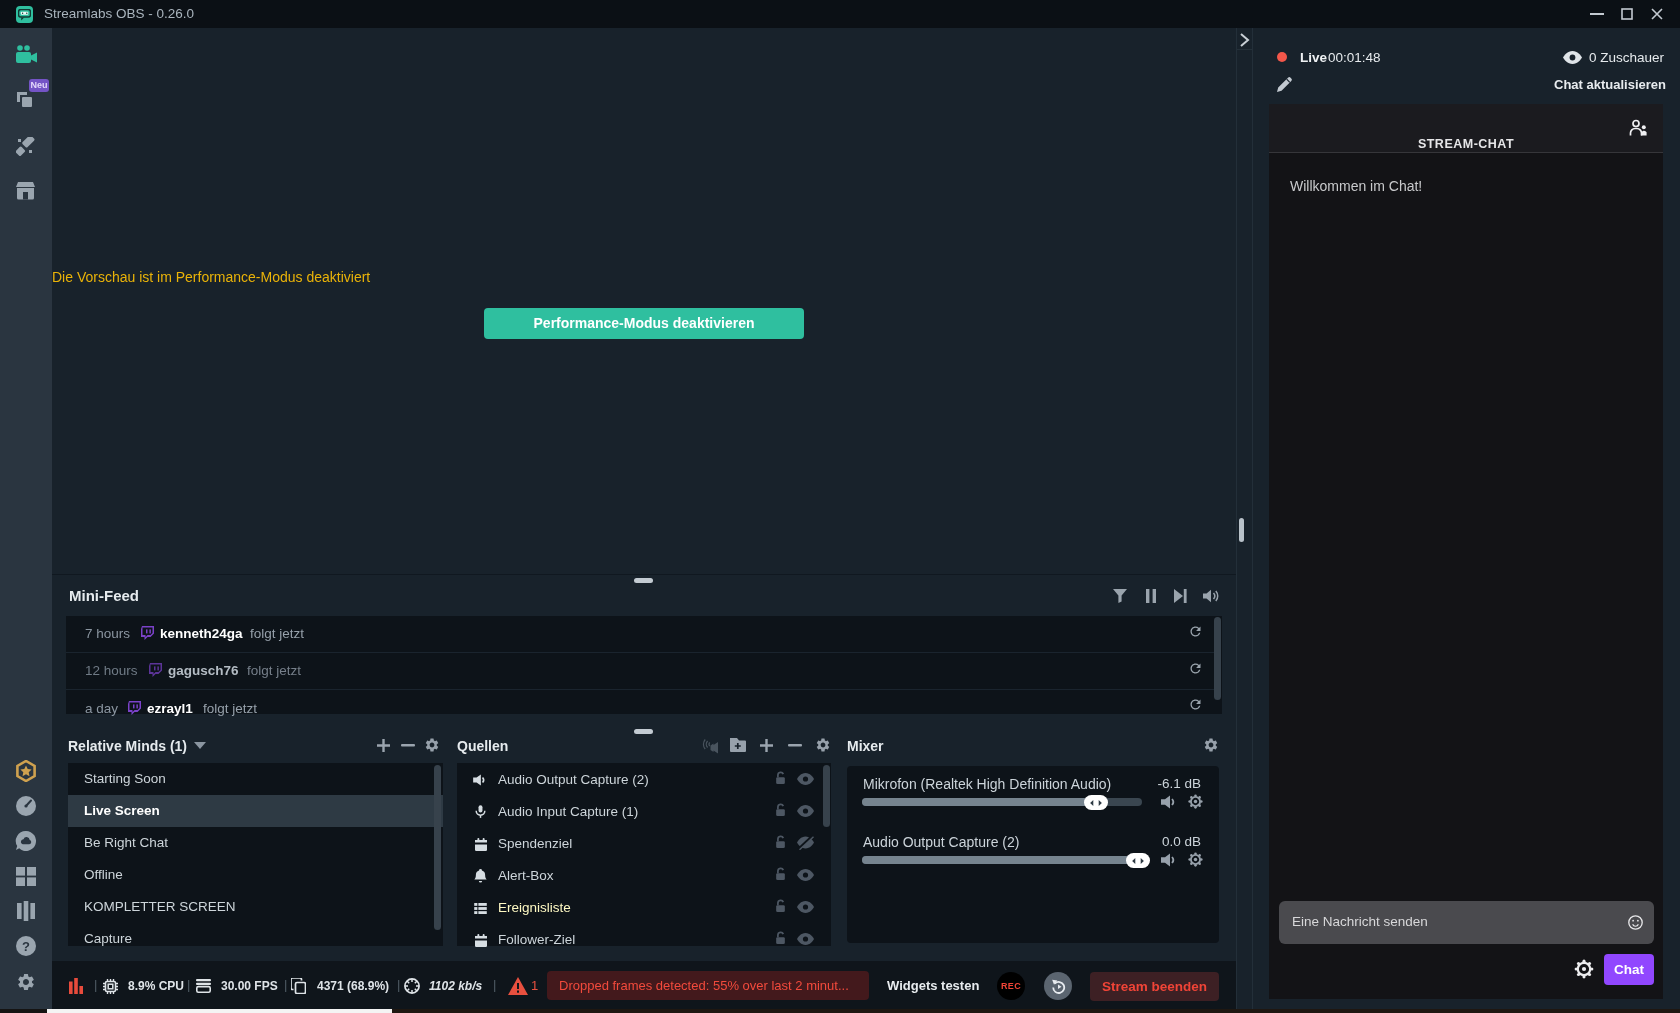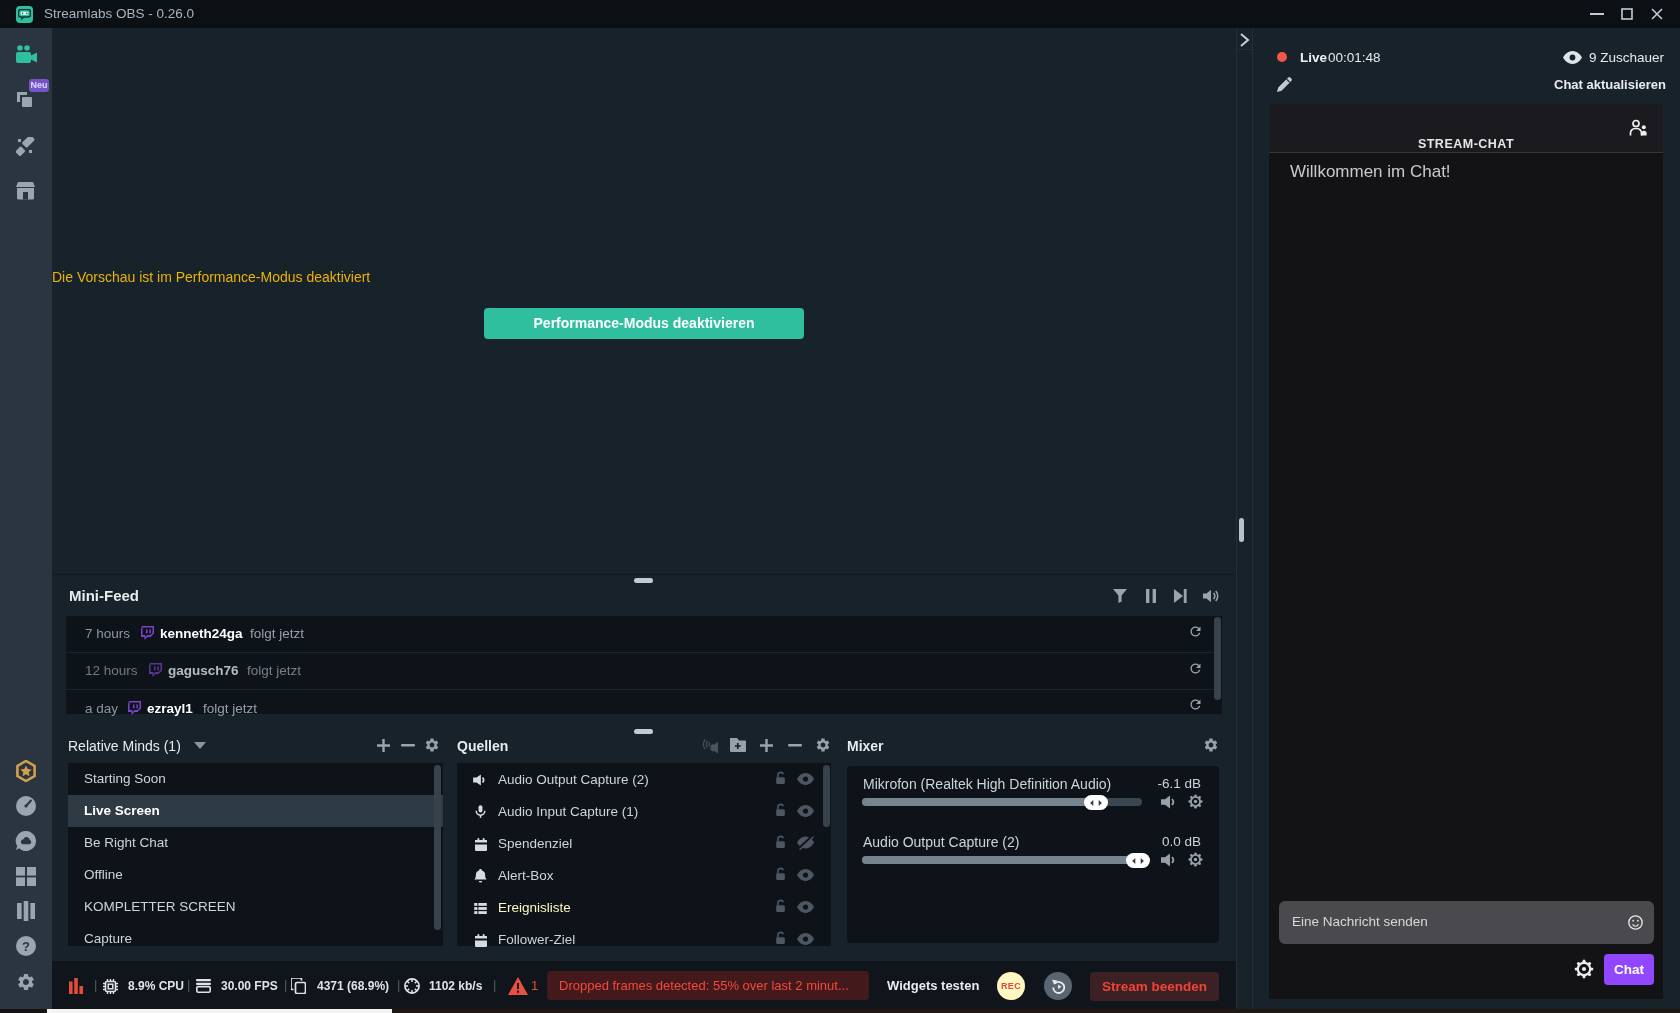--- a/index.html
+++ b/index.html
@@ -161,21 +161,21 @@
   </svg>
 <div class="abs" style="left:147px;top:701px;font-size:13.5px;color:#fff;font-weight:bold;">ezrayl1</div>
 <div class="abs" style="left:203px;top:701px;font-size:13.5px;color:#96a0aa;">folgt jetzt</div>
 <svg class="abs" style="left:1188px;top:697px;" width="15" height="15" viewBox="0 0 24 24">
     <use href="#refresh" fill="#9aa4ad"></use>
   </svg>
 
 <div class="abs" style="left:52px;top:725px;width:1184px;height:236px;background:#18222b;"></div>
 <div class="abs" style="left:634px;top:729px;width:19px;height:5px;border-radius:3px;background:#c3cbd2;"></div>
 
-<div class="abs" style="left:68px;top:738px;color:#e6ebee;font-weight:normal;font-size:14px;">Relative Minds (1)</div>
+<div class="abs" style="left:68px;top:738px;color:#e6ebee;font-weight:bold;font-size:14px;">Relative Minds (1)</div>
 <svg class="abs" style="left:194px;top:742px;" width="12" height="7" viewBox="0 0 12 7">
     <path d="M0 0 H12 L6 7 Z" fill="#8a95a0"></path>
   </svg>
 <svg class="abs" style="left:377px;top:739px;" width="13" height="13">
     <path d="M6.5 0 V13 M0 6.5 H13" stroke="#9aa4ae" stroke-width="2.4"></path>
   </svg>
 <svg class="abs" style="left:401px;top:744px;" width="14" height="2.5">
     <rect width="14" height="2.5" rx="1" fill="#9aa4ae"></rect>
   </svg>
 <svg class="abs" style="left:424px;top:737px;" width="16" height="16" viewBox="0 0 24 24">
@@ -398,31 +398,31 @@
 <svg class="abs" style="left:291px;top:978px;" width="15" height="16" viewBox="0 0 15 16">
     <rect x="4.5" y="4.5" width="10" height="11" rx="1.5" fill="none" stroke="#dfe4e8" stroke-width="1.7"></rect>
     <path d="M10.5 2.5 V1.5 A1.5 1.5 0 0 0 9 0 H1.5 A1.5 1.5 0 0 0 0 1.5 V10 A1.5 1.5 0 0 0 1.5 11.5 H2.5" fill="none" stroke="#dfe4e8" stroke-width="1.7"></path>
   </svg>
 <div class="abs" style="left:317px;top:979px;color:#dfe4e8;font-size:12px;font-weight:bold;">4371 (68.9%)</div>
 <div class="abs" style="left:397px;top:977px;color:#505c66;font-size:13px;">|</div>
 <svg class="abs" style="left:404px;top:978px;" width="16" height="16" viewBox="0 0 16 16">
     <circle cx="8" cy="8" r="7.1" fill="none" stroke="#dfe4e8" stroke-width="1.7"></circle>
     <path d="M8 1 V4 M8 12 V15 M1 8 H4 M12 8 H15 M3 3 L5.2 5.2 M13 3 L10.8 5.2 M3 13 L5.2 10.8 M13 13 L10.8 10.8" stroke="#dfe4e8" stroke-width="1.5"></path>
   </svg>
-<div class="abs" style="left:429px;top:979px;color:#dfe4e8;font-size:12px;font-weight:bold;">1102 kb/s</div>
+<div class="abs" style="left:429px;top:979px;color:#dfe4e8;font-size:12px;font-weight:bold;font-style:italic;">1102 kb/s</div>
 <div class="abs" style="left:493px;top:977px;color:#505c66;font-size:13px;">|</div>
 <svg class="abs" style="left:508px;top:977px;" width="20" height="18" viewBox="0 0 20 18">
     <path d="M10 0 L20 18 H0 Z" fill="#e8503f"></path>
     <rect x="9" y="6" width="2" height="6" fill="#10161c"></rect>
     <rect x="9" y="13.5" width="2" height="2.2" fill="#10161c"></rect>
   </svg>
 <div class="abs" style="left:531px;top:978px;color:#e8503f;font-size:13px;">1</div>
 <div class="abs" style="left:547px;top:971px;width:322px;height:29px;border-radius:4px;background:#43191c;color:#f24A3c;font-size:13px;line-height:29px;padding-left:12px;">Dropped frames detected: 55% over last 2 minut...</div>
 <div class="abs" style="left:887px;top:978px;color:#e8ecef;font-size:13px;font-weight:bold;">Widgets testen</div>
-<div class="abs" style="left:997px;top:972px;width:28px;height:28px;border-radius:14px;background:#fef9c3;color:#f04437;font-size:9px;font-weight:bold;text-align:center;line-height:28px;letter-spacing:0.3px;">REC</div>
+<div class="abs" style="left:997px;top:972px;width:28px;height:28px;border-radius:14px;background:#000000;color:#f04437;font-size:9px;font-weight:bold;text-align:center;line-height:28px;letter-spacing:0.3px;">REC</div>
 <div class="abs" style="left:1044px;top:972px;width:28px;height:28px;border-radius:14px;background:#5b6570;"></div>
 <svg class="abs" style="left:1051px;top:979px;" width="15" height="15" viewBox="0 0 15 15">
     <path d="M2.2 8.5 a5.5 5.5 0 1 0 1.7 -4" fill="none" stroke="#e8ecf0" stroke-width="1.8"></path>
     <path d="M1.2 0.8 L6.4 1.6 L3 5.8 Z" fill="#e8ecf0"></path>
     <path d="M7 5.5 L10.5 7.7 L7 9.9 Z" fill="#e8ecf0"></path>
   </svg>
 <div class="abs" style="left:1090px;top:972px;width:129px;height:29px;border-radius:4px;background:#3d2024;color:#f04437;font-size:13.5px;font-weight:bold;text-align:center;line-height:29px;">Stream beenden</div>
 
 <div class="abs" style="left:1236px;top:28px;width:17px;height:981px;background:#18222b;border-left:1px solid #232f39;border-right:1px solid #232f39;"></div>
 <svg class="abs" style="left:1239px;top:33px;" width="11" height="14" viewBox="0 0 11 14">
@@ -433,41 +433,41 @@
 
 <div class="abs" style="left:1254px;top:28px;width:426px;height:981px;background:#18222b;"></div>
 
 <div class="abs" style="left:1277px;top:52px;width:10px;height:10px;border-radius:5px;background:#f3574a;"></div>
 <div class="abs" style="left:1300px;top:50px;color:#eef1f3;font-size:13.5px;font-weight:bold;">Live</div>
 <div class="abs" style="left:1328px;top:50px;color:#e6eaed;font-size:13.5px;">00:01:48</div>
 <svg class="abs" style="left:1563px;top:51px;" width="19" height="13" viewBox="0 0 19 13">
     <path d="M9.5 0 C14.5 0 18 4.5 19 6.5 C18 8.5 14.5 13 9.5 13 C4.5 13 1 8.5 0 6.5 C1 4.5 4.5 0 9.5 0 Z" fill="#dfe4e8"></path>
     <circle cx="9.5" cy="6.5" r="2.9" fill="#18222b"></circle>
   </svg>
-<div class="abs" style="left:1589px;top:50px;color:#e6eaed;font-size:13.5px;">9 Zuschauer</div>
+<div class="abs" style="left:1589px;top:50px;color:#e6eaed;font-size:13.5px;">0 Zuschauer</div>
 <svg class="abs" style="left:1277px;top:76px;" width="16" height="16" viewBox="0 0 16 16">
     <path d="M0 16 L1.2 11.5 L11 1.7 a1.8 1.8 0 0 1 2.6 0 L14.3 2.4 a1.8 1.8 0 0 1 0 2.6 L4.5 14.8 Z" fill="#c3cad1"></path>
     <path d="M9.7 3.2 L12.8 6.3" stroke="#18222b" stroke-width="1.2"></path>
   </svg>
 <div class="abs" style="left:1466px;top:77px;width:200px;text-align:right;color:#e8ecef;font-size:13px;font-weight:bold;">Chat aktualisieren</div>
 
 <div class="abs" style="left:1269px;top:104px;width:394px;height:895px;background:#131316;"></div>
 <div class="abs" style="left:1269px;top:104px;width:394px;height:49px;background:#1b1b1f;border-bottom:1px solid #36363a;"></div>
 <div class="abs" style="left:1269px;top:121px;width:394px;text-align:center;color:#e6e6e8;font-size:12.5px;font-weight:bold;letter-spacing:0.5px;margin-top:16px;">STREAM-CHAT</div>
 <svg class="abs" style="left:1629px;top:119px;" width="19" height="18" viewBox="0 0 19 18">
     <g fill="none" stroke="#f0f0f2" stroke-width="1.7">
       <circle cx="7" cy="4.5" r="3"></circle>
       <path d="M1.5 16.5 V14 a4.5 4.5 0 0 1 4.5 -4.5 h2 a4.5 4.5 0 0 1 4.5 4.5 v2.5"></path>
     </g>
     <g fill="#f0f0f2">
       <circle cx="14.8" cy="8.3" r="2"></circle>
       <path d="M12 16.5 V14.5 a3 3 0 0 1 5.6 -1.2 V16.5 Z"></path>
     </g>
   </svg>
-<div class="abs" style="left:1290px;top:162px;color:#c9cacc;font-size:17px;">Willkommen im Chat!</div>
+<div class="abs" style="left:1290px;top:178px;color:#c9cacc;font-size:14px;">Willkommen im Chat!</div>
 <div class="abs" style="left:1279px;top:901px;width:375px;height:43px;border-radius:6px;background:#4a4a4e;"></div>
 <div class="abs" style="left:1292px;top:914px;color:#d8d8da;font-size:13.5px;">Eine Nachricht senden</div>
 <svg class="abs" style="left:1628px;top:915px;" width="15" height="15" viewBox="0 0 17 17">
     <circle cx="8.5" cy="8.5" r="7.6" fill="none" stroke="#e8e8ea" stroke-width="1.5"></circle>
     <circle cx="5.8" cy="6.5" r="1" fill="#e8e8ea"></circle>
     <circle cx="11.2" cy="6.5" r="1" fill="#e8e8ea"></circle>
     <path d="M5.3 10.5 a3.4 3.4 0 0 0 6.4 0" fill="none" stroke="#e8e8ea" stroke-width="1.4"></path>
   </svg>
 <svg class="abs" style="left:1574px;top:959px;" width="20" height="20" viewBox="0 0 20 20">
  <g fill="#ededef">

